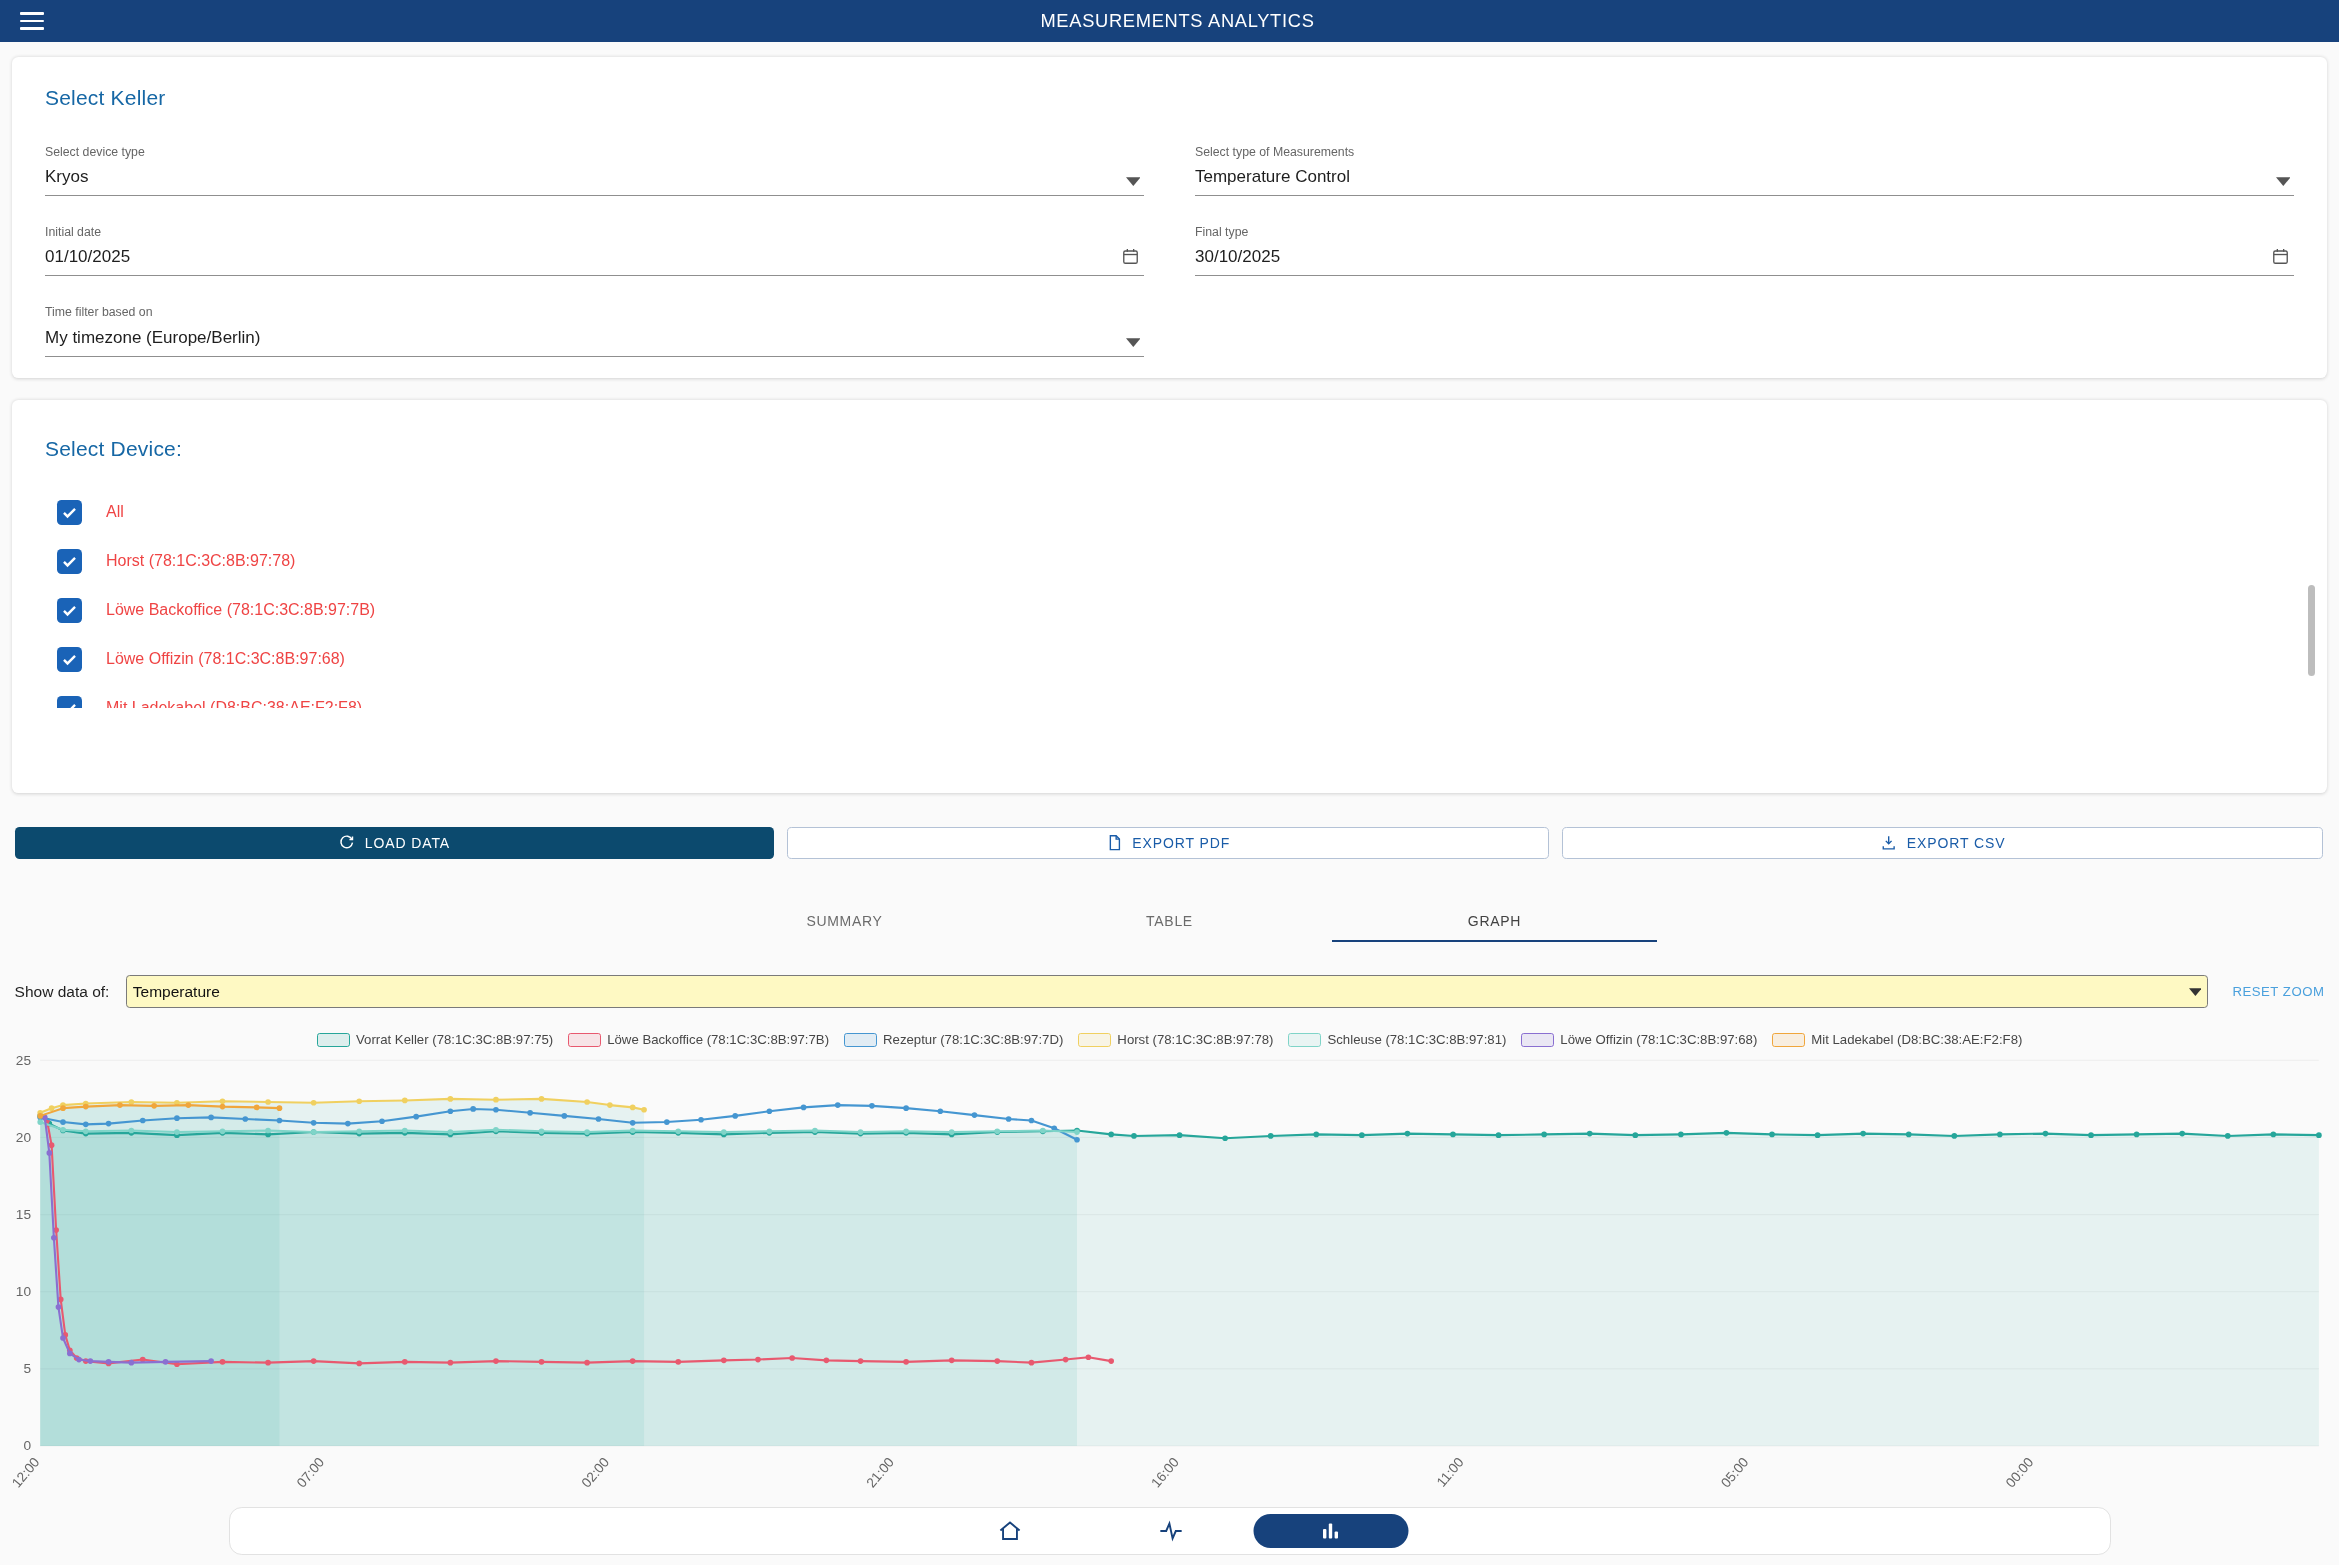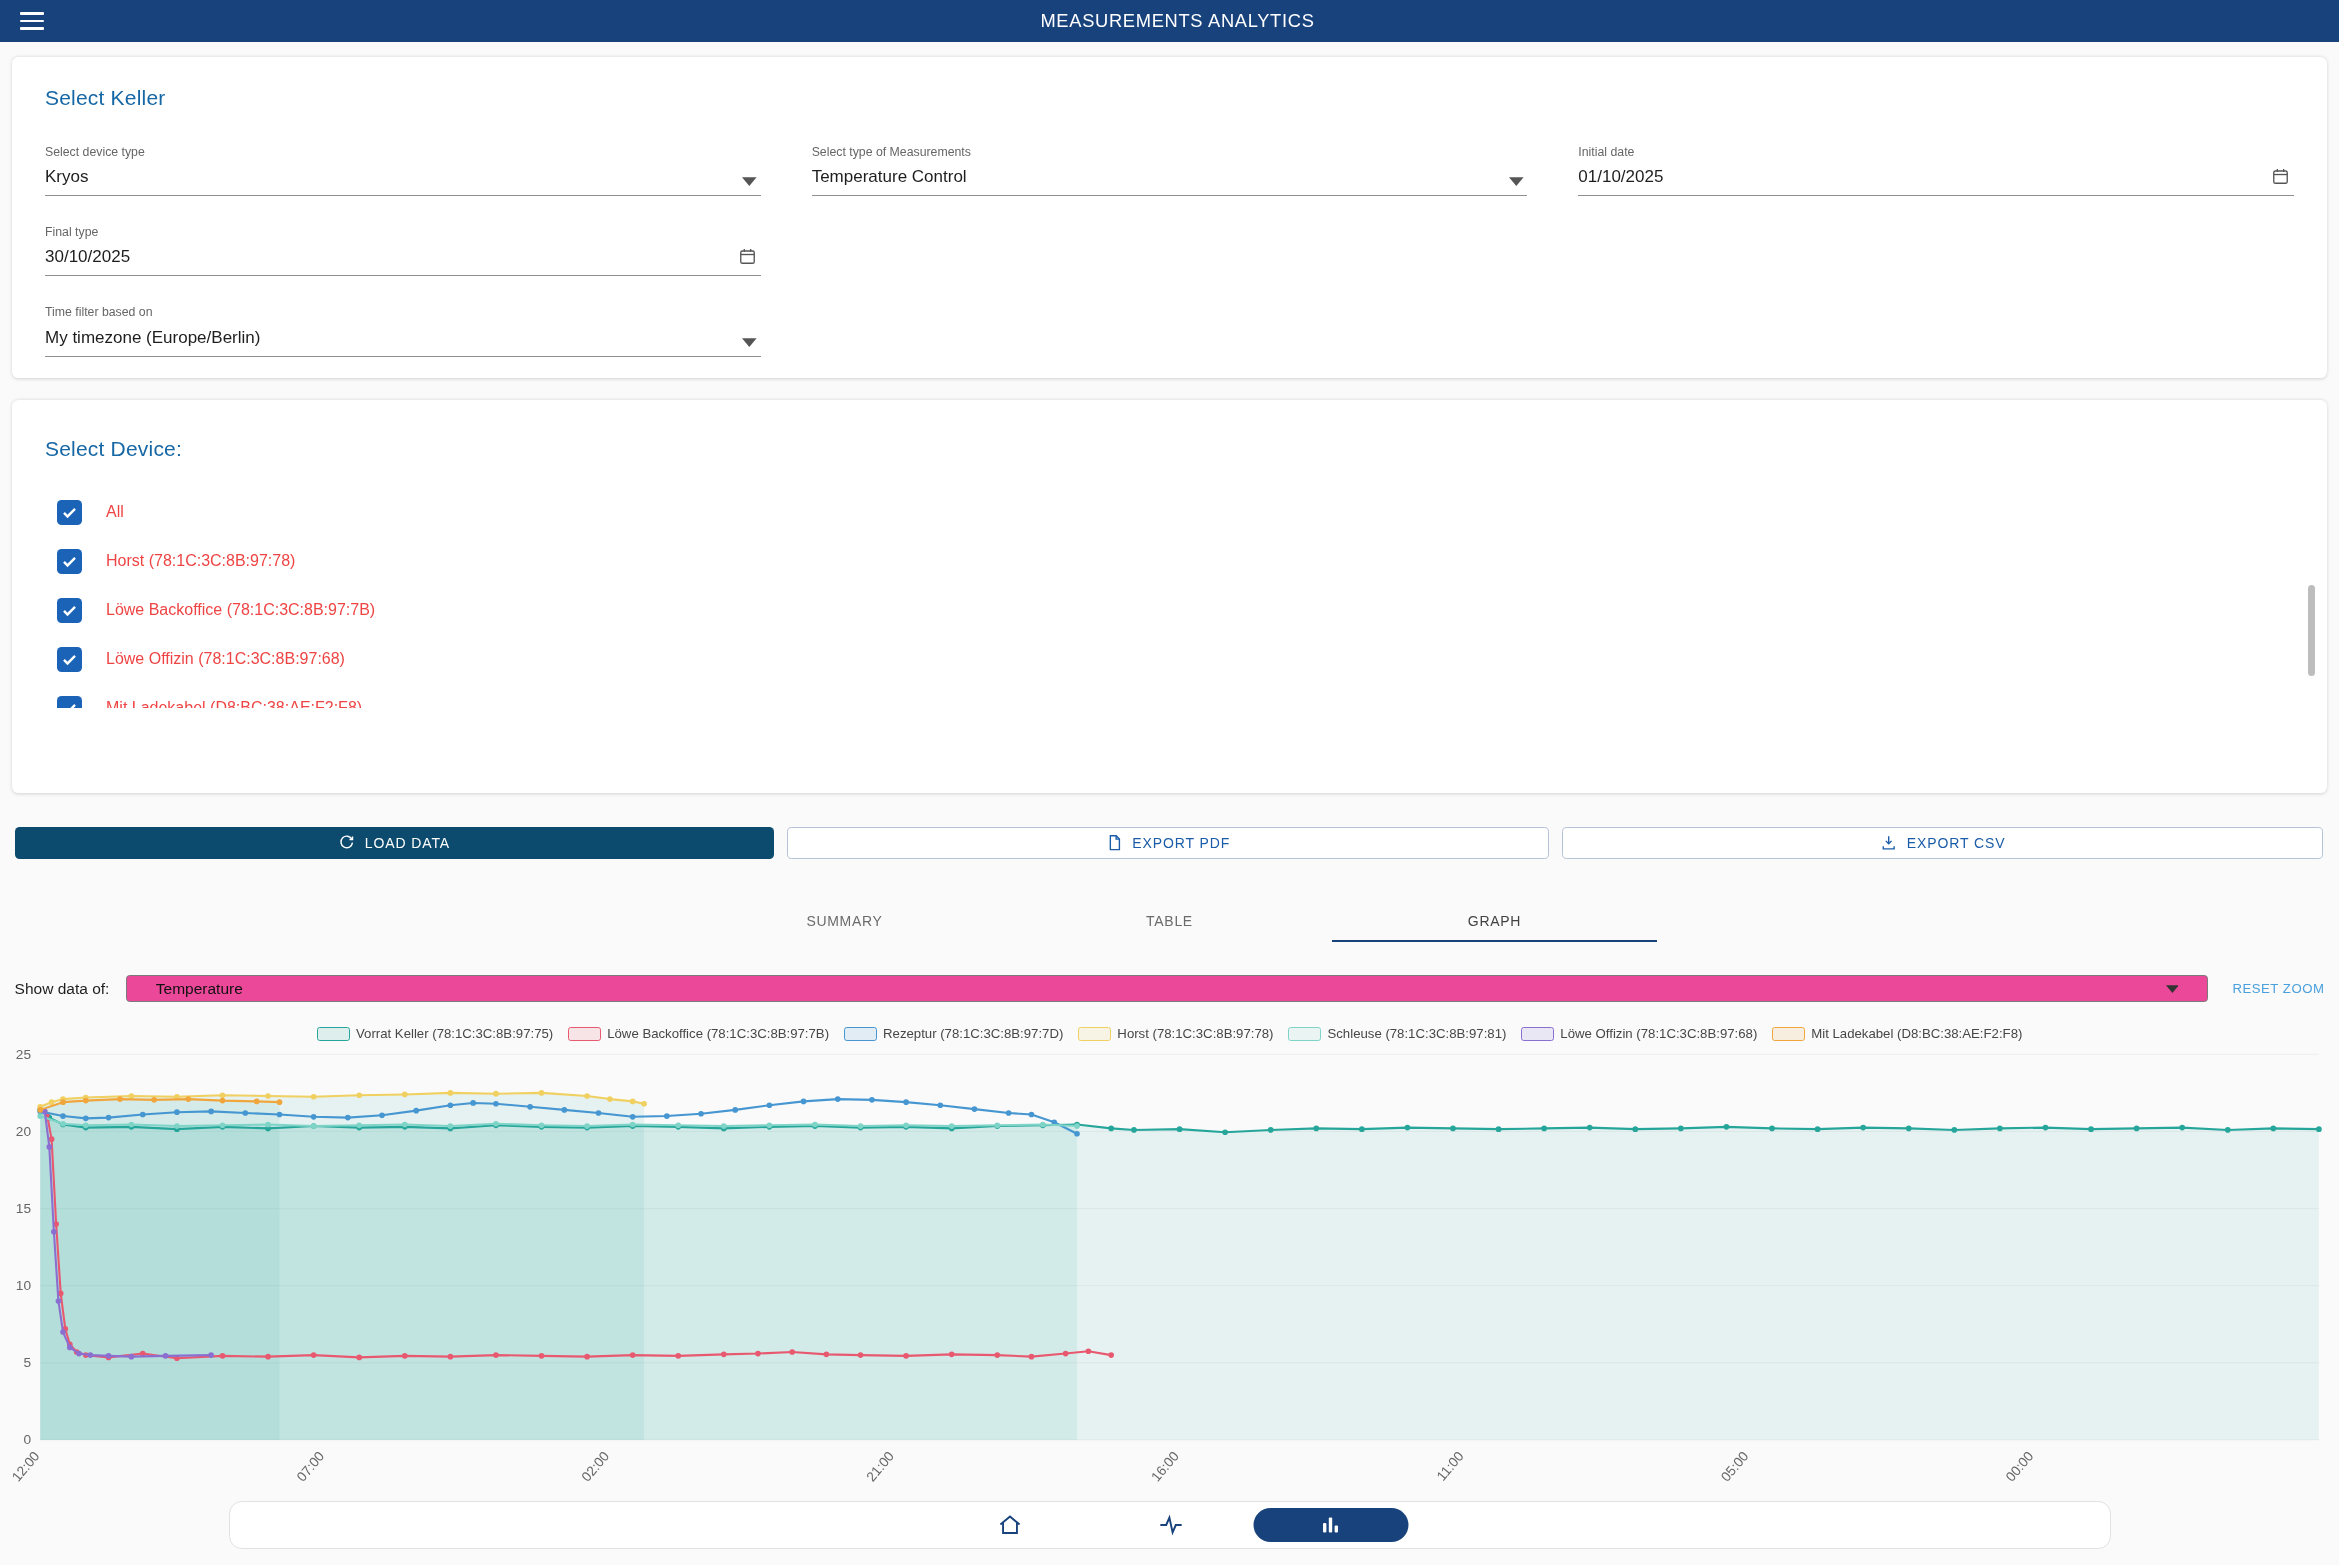--- a/index.html
+++ b/index.html
@@ -11,21 +11,21 @@
   .hamburger span{display:block;height:2.7px;background:#fff;border-radius:0.9px}
   .appbar-title{position:absolute;left:16px;right:0;text-align:center;color:#fff;font-size:18.3px;font-weight:500;letter-spacing:0.7px}
 
   
   .card{background:#fff;border-radius:6.4px;box-shadow:0 0.9px 3.7px rgba(0,0,0,.16);margin:0 12px;position:relative}
   .card-filters{margin-top:14.6px;padding:29px 33px 27.4px;height:321px}
   .card-devices{margin-top:22px;padding:37px 24px 7px 33px;height:393px;overflow:hidden}
   h2.section{color:#1667a5;font-size:21px;font-weight:500;letter-spacing:0.2px}
 
   
-  .filters-grid{display:grid;grid-template-columns:1fr 1fr 1fr;column-gap:51px;row-gap:29px;margin-top:35px}
+  .filters-grid{display:grid;grid-template-columns:1fr 1fr;column-gap:51px;row-gap:29px;margin-top:35px}
   .field{position:relative;border-bottom:0.9px solid #8f8f8f;padding-bottom:8.2px}
   .flabel{font-size:12.3px;color:#666;margin-bottom:8.2px}
   .fvalue{font-size:17px;color:#1e1e1e}
   .field .fic{position:absolute;right:3.7px;bottom:9.1px;display:flex;align-items:center}
   .caret svg{width:14.6px;height:9.1px;display:block}
   .cal svg{width:19px;height:19px;display:block}
   .col1{grid-column:1}
 
   
   .searchbox{margin-top:38px;height:40px;border:0.9px solid #b9b9b9;border-radius:5.5px;display:flex;align-items:center;padding:0 12.8px;background:#fff}
@@ -47,21 +47,21 @@
   .btn-outline{background:#fff;border:0.9px solid #b4c2d6;color:#1a5ca8}
 
   
   .tabs{margin-top:42px;display:flex;justify-content:center}
   .tab{width:325px;text-align:center;padding:12.8px 0 11px;font-size:14px;letter-spacing:0.7px;color:#6b6b6b;cursor:pointer;border-bottom:2.7px solid transparent}
   .tab.active{color:#424242;border-bottom-color:#17427c}
 
   
   .graph-controls{margin-top:33px;display:flex;align-items:center;padding:0 14.6px}
   .gc-label{font-size:15.5px;color:#1f1f1f;margin-right:16.4px;white-space:nowrap}
-  .gc-select{flex:1;height:27px;border:0.9px solid #7a7a7a;border-radius:3.7px;background:#ec4899;display:flex;align-items:center;padding:0 29px;cursor:pointer}
+  .gc-select{flex:1;height:33px;border:0.9px solid #7a7a7a;border-radius:3.7px;background:#fef9c3;display:flex;align-items:center;padding:0 6px;cursor:pointer}
   .gc-select .val{font-size:15.5px;color:#111;flex:1}
   .gc-select svg{width:12.8px;height:8.2px}
   .reset-zoom{margin-left:24px;font-size:13.2px;font-weight:500;letter-spacing:0.5px;color:#4aa0dd;cursor:pointer;white-space:nowrap}
 
   
   .legend{margin-top:24px;display:flex;justify-content:center;align-items:center;gap:14.6px;flex-wrap:nowrap}
   .lg-item{display:flex;align-items:center;gap:6.4px;cursor:pointer}
   .lg-swatch{width:33px;height:13.7px;border:1.8px solid #000;border-radius:2.7px;flex:none}
   .lg-label{font-size:13.2px;color:#474747;white-space:nowrap}
 

